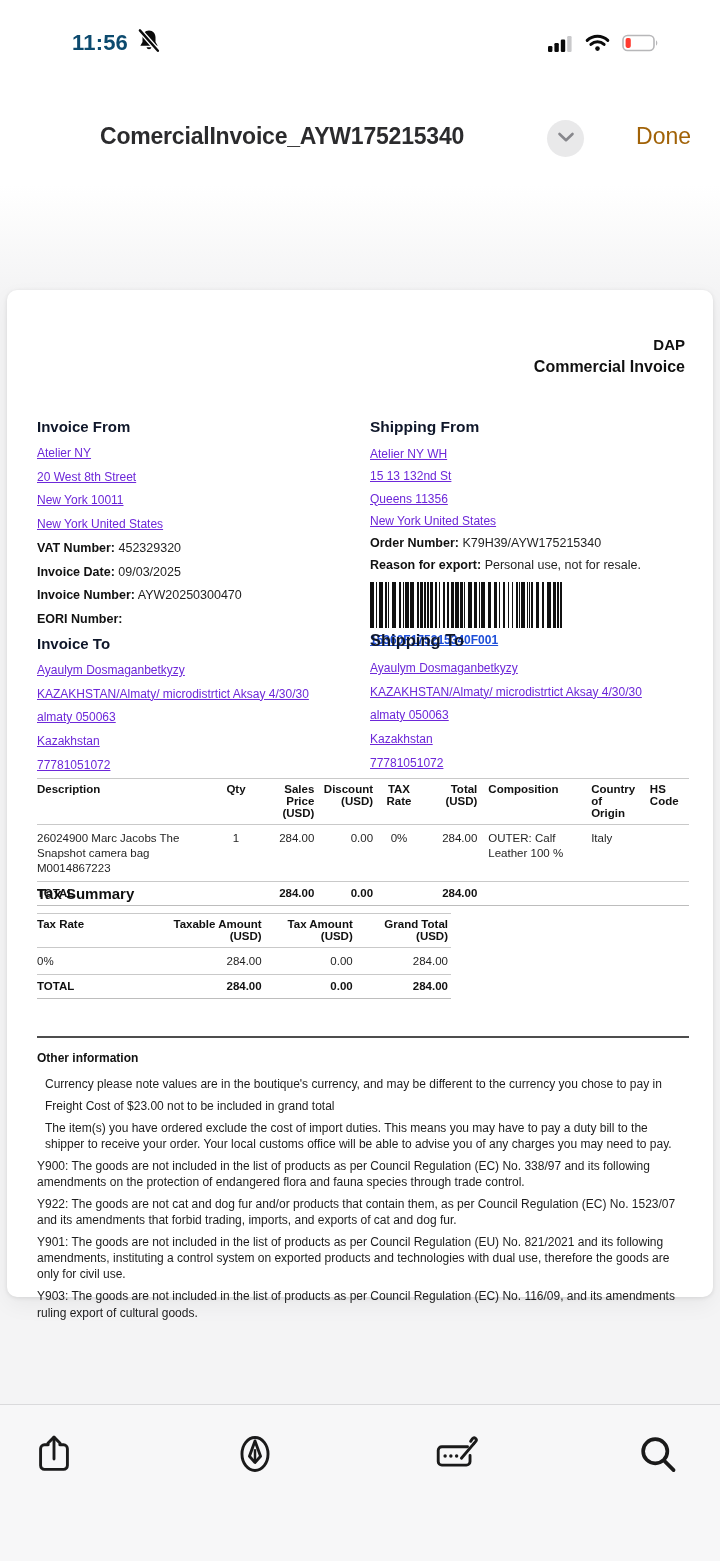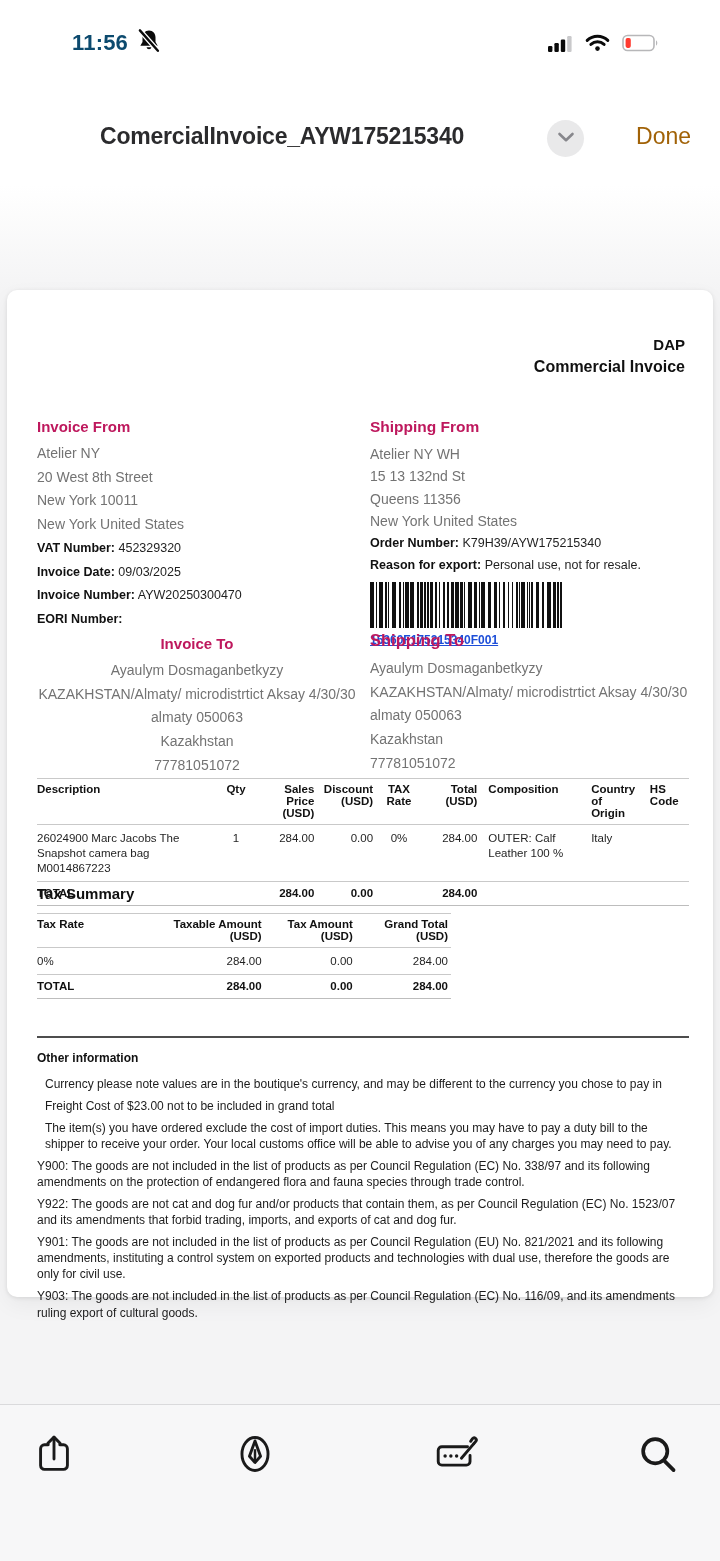--- a/index.html
+++ b/index.html
@@ -35,30 +35,30 @@
 
   
   .page-card { position:absolute; left:7px; top:290px; width:706px; height:1007px;
                background:#fff; border-radius:10px;
                box-shadow:0 1px 4px rgba(0,0,0,.10), 0 8px 22px rgba(0,0,0,.05); }
 
   .doc-top { position:absolute; top:46px; right:28px; text-align:right; }
   .incoterm { font-size:15px; font-weight:700; color:#111; }
   .doc-title { font-size:16px; font-weight:700; color:#111; margin-top:5px; }
 
-  .addr-block h2 { font-size:15px; font-weight:700; color:#be185d; margin-bottom:7px; }
+  .addr-block h2 { font-size:15px; font-weight:700; color:#0f172a; margin-bottom:7px; }
   .addr-block.lg h2 { font-size:16.5px; }
-  .addr-line { font-size:14px; line-height:23.7px; color:#737373; }
+  .addr-line { font-size:12px; line-height:23.7px; color:#6d28d9;text-decoration:underline; }
   .addr-field { font-size:12.5px; line-height:23.7px; color:#1f1f1f; }
   .addr-field b { font-weight:700; color:#111; }
   .sf .addr-line, .sf .addr-field { line-height:22.3px; }
 
   #invoice-from { position:absolute; left:30px;  top:128px; width:320px; }
   #shipping-from{ position:absolute; left:363px; top:128px; width:330px; }
-  #invoice-to   { position:absolute; left:30px;  top:345px; width:320px;text-align:center; }
+  #invoice-to   { position:absolute; left:30px;  top:345px; width:320px; }
   #shipping-to  { position:absolute; left:363px; top:341px; width:330px; }
 
   .barcode { width:192px; height:46px; margin-top:5px; display:flex; overflow:hidden; }
   .barcode span { display:block; height:100%; background:#111; flex:0 0 auto; }
   .barcode-value { font-size:12px; font-weight:700; margin-top:5px; color:#1d4ed8;text-decoration:underline; }
 
   
   table { border-collapse:collapse; }
   #items-table { position:absolute; left:30px; top:488px; width:652px; }
   #items-table table { width:100%; table-layout:fixed; font-size:11.5px; }

